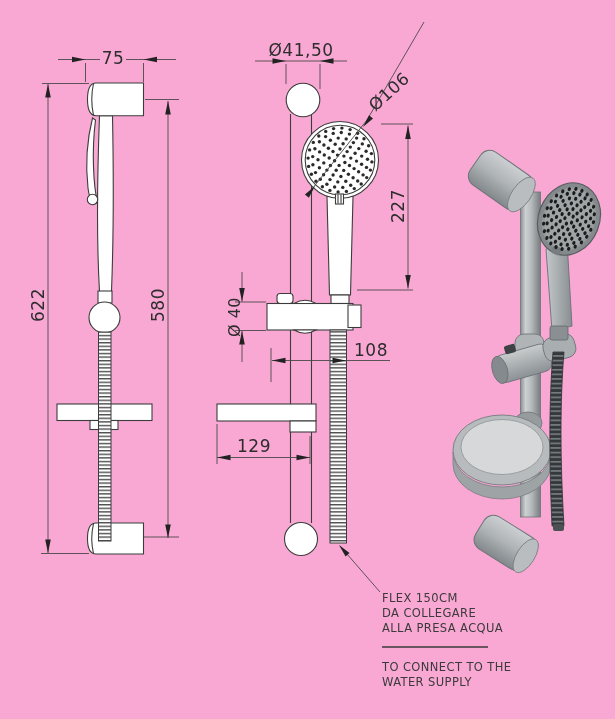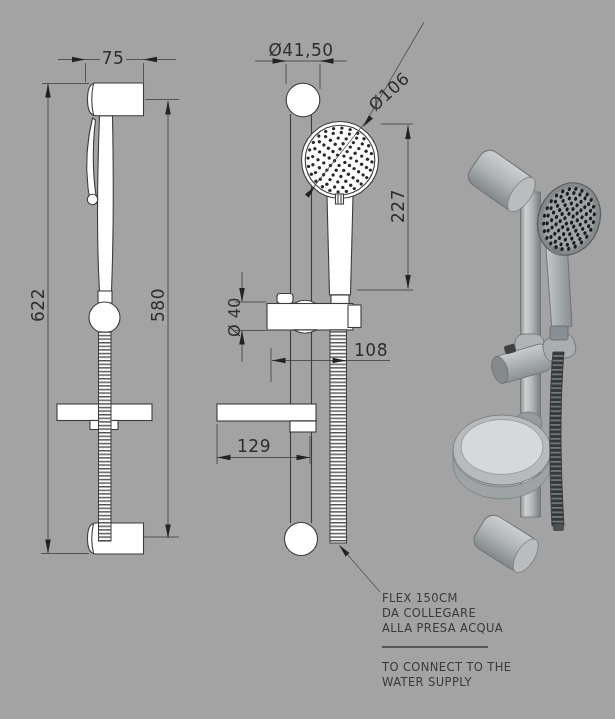--- a/index.html
+++ b/index.html
@@ -1,16 +1,16 @@
 <!DOCTYPE html>
 <html><head>
 <meta charset="utf-8">
 <style>
   html,body{margin:0;padding:0;background:#ffffff;}
-  #stage{position:relative;width:615px;height:719px;background:#a3a3a3;overflow:hidden;
+  #stage{position:relative;width:615px;height:719px;background:#f9a8d4;overflow:hidden;
          font-family:"DejaVu Sans","Liberation Sans",sans-serif;}
   svg{display:block;}
   .obj{stroke:#3c3c3c;stroke-width:1.1;fill:#ffffff;}
   .objn{stroke:#3c3c3c;stroke-width:1.1;fill:none;}
   .dim{stroke:#4a4a4a;stroke-width:0.9;fill:none;}
   .arr{fill:#222222;stroke:none;}
   .dimtxt{font-size:17px;fill:#2d2d2d;letter-spacing:0.5px;}
   .dimtxt-s{font-size:16px;fill:#2d2d2d;letter-spacing:0.5px;}
   .note{font-size:11.5px;fill:#3a3a3a;letter-spacing:0.4px;}
   text{font-family:"DejaVu Sans","Liberation Sans",sans-serif;}

